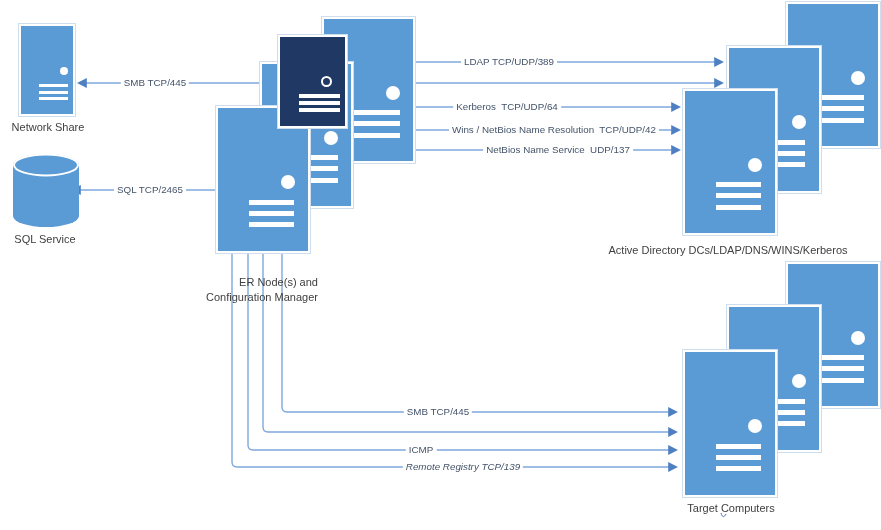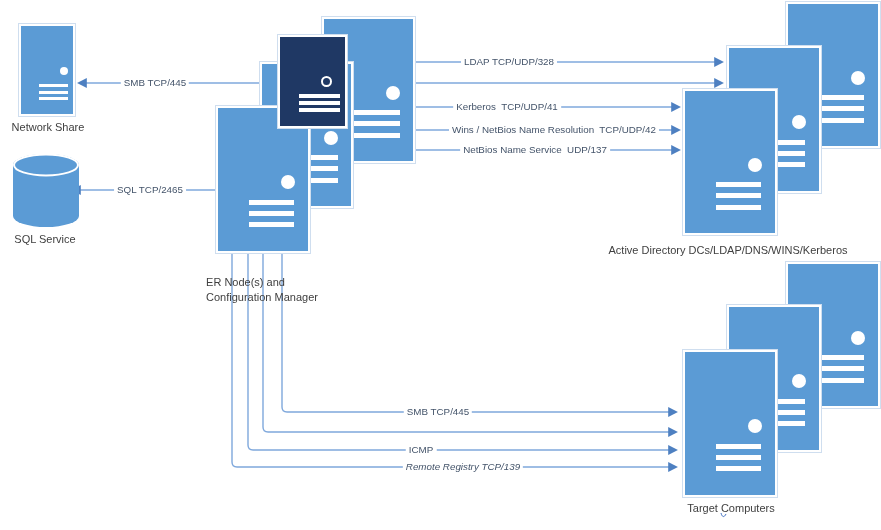--- a/index.html
+++ b/index.html
@@ -22,21 +22,21 @@
   .server.sm .bar{height:3px;left:35%;width:56%;}
   .server.sm .b1{top:66%}.server.sm .b2{top:73.5%}.server.sm .b3{top:81%}
   
   .server.dark{background:#1F3864;}
   .server.dark .dot{background:transparent;border:2px solid #fff;width:7px;height:7px;
     left:calc(71% - 5px);top:calc(49% - 5px);}
   .server.dark .bar{left:29%;width:64%;height:4px;}
   .server.dark .b1{top:64%}.server.dark .b2{top:72%}.server.dark .b3{top:80%}
   
   .node-label{
-    position:absolute;transform:translateX(-50%);white-space:nowrap;text-align:left;
+    position:absolute;transform:translateX(-50%);white-space:nowrap;text-align:right;
     font-size:11px;color:#404040;line-height:15px;
   }
   .conn-label{
     position:absolute;transform:translate(-50%,-50%);white-space:pre;
     font-size:9.8px;color:#44546A;background:#ffffff;padding:0 3px;line-height:12px;
   }
 </style>
 </head>
 <body>
 
@@ -146,21 +146,21 @@
   <div class="server" style="left:683px;top:350px;width:94px;height:147px;">
     <span class="dot"></span>
     <span class="bar b1"></span>
     <span class="bar b2"></span>
     <span class="bar b3"></span>
   </div>
   <div class="node-label" style="left:731px;top:501px;">Target Computers</div>
 
   <span class="conn-label" style="left:155px;top:83px;">SMB TCP/445</span>
   <span class="conn-label" style="left:150px;top:190px;">SQL TCP/2465</span>
-  <span class="conn-label" style="left:509px;top:62px;">LDAP TCP/UDP/328</span>
-  <span class="conn-label" style="left:507px;top:107px;">Kerberos  TCP/UDP/41</span>
+  <span class="conn-label" style="left:509px;top:62px;">LDAP TCP/UDP/389</span>
+  <span class="conn-label" style="left:507px;top:107px;">Kerberos  TCP/UDP/64</span>
   <span class="conn-label" style="left:554px;top:130px;">Wins / NetBios Name Resolution  TCP/UDP/42</span>
-  <span class="conn-label" style="left:535px;top:150px;text-align:center;">NetBios Name Service  UDP/137</span>
+  <span class="conn-label" style="left:558px;top:150px;text-align:center;">NetBios Name Service  UDP/137</span>
   <span class="conn-label" style="left:438px;top:412px;">SMB TCP/445</span>
   <span class="conn-label" style="left:421px;top:450px;">ICMP</span>
   <span class="conn-label" style="left:463px;top:467px;font-style:italic;">Remote Registry TCP/139</span>
 
 </div>
 
 </body></html>

